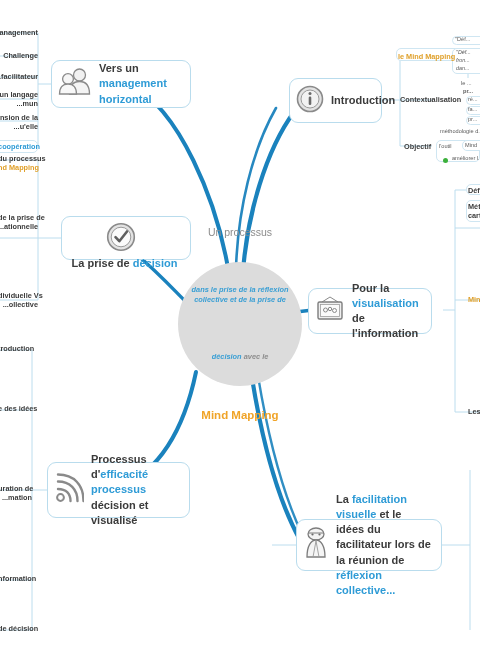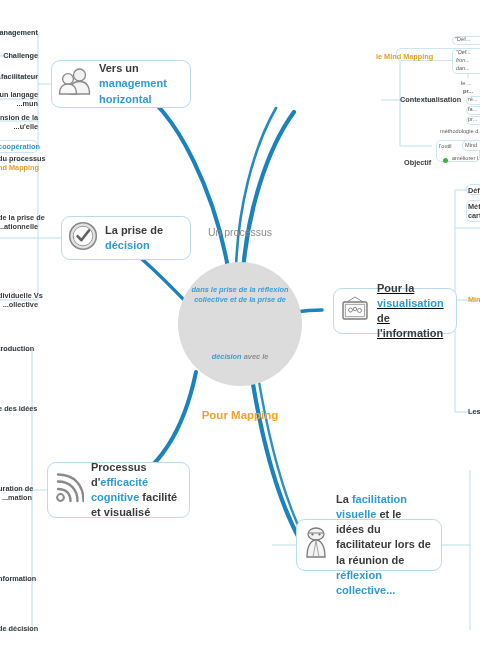--- a/index.html
+++ b/index.html
@@ -173,30 +173,41 @@
     </g>
   </svg>
 
   <div class="center-node">
     <div class="c-l1">Un processus</div>
     <div class="c-l3">dans le prise de la réflexion collective et de la prise de</div>
     <div class="c-l4">
       <span class="dec">décision</span>
       <span>avec le</span>
     </div>
-    <div class="c-l5">Pour Mapping</div>
-  </div>
-
-
-  <div class="sublabel orange" style="left:376px; top:52px;">le Mind Mapping</div>
+    <div class="c-l5">Mind Mapping</div>
+  </div>
+
+  <div class="node" style="left:289px; top:78px; width:93px; height:45px;">
+    <span class="icon">
+      <svg width="28" height="28" viewBox="0 0 28 28">
+        <circle cx="14" cy="14" r="12.5" fill="#e3e3e3" stroke="#8a8a8a" stroke-width="1.6"></circle>
+        <circle cx="14" cy="14" r="9" fill="#f2f2f2" stroke="#9a9a9a" stroke-width="1"></circle>
+        <circle cx="14" cy="8.6" r="1.5" fill="#6a6a6a"></circle>
+        <rect x="12.7" y="11.5" width="2.6" height="8.4" rx="1.2" fill="#6a6a6a"></rect>
+      </svg>
+    </span>
+    <span class="ntext">Introduction</span>
+  </div>
+
+  <div class="sublabel orange" style="left:398px; top:52px;">le Mind Mapping</div>
   <div class="subbox" style="left:396px; top:48px; width:84px; height:13px;"></div>
 
   <div class="sublabel" style="left:400px; top:95px;">Contextualisation</div>
 
-  <div class="sublabel" style="left:404px; top:142px;margin-top:16px;">Objectif</div>
+  <div class="sublabel" style="left:404px; top:142px;">Objectif</div>
 
   <div class="subbox" style="left:452px; top:36px; width:42px; height:9px;"></div>
   <div class="sublabel tiny" style="left:455px; top:36px;">"Déf...</div>
 
   <div class="subbox" style="left:452px; top:48px; width:42px; height:26px;"></div>
   <div class="sublabel tiny-i" style="left:456px; top:49px;">"Déf...</div>
   <div class="sublabel tiny-i" style="left:456px; top:57px;">fron...</div>
   <div class="sublabel tiny-i" style="left:456px; top:65px;">dan...</div>
 
   <div class="sublabel tiny" style="left:461px; top:80px;">le ...</div>
@@ -210,21 +221,21 @@
   <div class="sublabel tiny" style="left:468px; top:116px;">pr...</div>
 
   <div class="sublabel tiny" style="left:440px; top:128px;">méthodologie d...</div>
   <div class="subbox" style="left:436px; top:140px; width:44px; height:22px;"></div>
   <div class="sublabel tiny" style="left:439px; top:143px;">l'outil</div>
   <div class="subbox" style="left:462px; top:140px; width:30px; height:11px;"></div>
   <div class="sublabel tiny" style="left:465px; top:142px;">Mind</div>
   <div class="green-dot" style="left:443px; top:158px;"></div>
   <div class="sublabel tiny" style="left:452px; top:155px;">améliorer l...</div>
 
-  <div class="node" style="left:333px; top:288px; width:124px; height:46px;text-decoration:underline;">
+  <div class="node" style="left:308px; top:288px; width:124px; height:46px;">
     <span class="icon">
       <svg width="30" height="27" viewBox="0 0 30 27">
         <path d="M15,1 L7,6 M15,1 L23,6" stroke="#8a8a8a" stroke-width="1" fill="none"></path>
         <rect x="3" y="6" width="24" height="17" rx="1.5" fill="#efefef" stroke="#7d7d7d" stroke-width="1.4"></rect>
         <rect x="5.5" y="8.5" width="19" height="12" fill="#fafafa" stroke="#9d9d9d" stroke-width="0.8"></rect>
         <circle cx="10.5" cy="14" r="2" fill="none" stroke="#8a8a8a" stroke-width="1"></circle>
         <circle cx="15" cy="13" r="1.7" fill="none" stroke="#8a8a8a" stroke-width="1"></circle>
         <circle cx="19.5" cy="14.5" r="2" fill="none" stroke="#8a8a8a" stroke-width="1"></circle>
       </svg>
     </span>
@@ -271,21 +282,21 @@
   <div class="sublabel right" style="left:-8px; top:28px; width:46px;">...anagement</div>
   <div class="sublabel right" style="left:-8px; top:51px; width:46px;">Challenge</div>
   <div class="sublabel right" style="left:-8px; top:72px; width:46px;">...facilitateur</div>
   <div class="sublabel right" style="left:-8px; top:90px; width:46px;">...un langage</div>
   <div class="sublabel right" style="left:-8px; top:99px; width:46px;">...mun</div>
   <div class="sublabel right" style="left:-8px; top:113px; width:46px;">...nsion de la</div>
   <div class="sublabel right" style="left:-8px; top:122px; width:46px;">...u'elle</div>
   <div class="subbox" style="left:-8px; top:140px; width:46px; height:13px;"></div>
   <div class="sublabel blue right" style="left:-8px; top:142px; width:44px;">...coopération</div>
 
-  <div class="node" style="left:61px; top:216px; width:130px; height:44px;">
+  <div class="node" style="left:61px; top:216px; width:130px; height:44px;flex-direction:column;">
     <span class="icon">
       <svg width="30" height="30" viewBox="0 0 30 30">
         <circle cx="15" cy="15" r="13.3" fill="#e3e3e3" stroke="#8a8a8a" stroke-width="1.6"></circle>
         <circle cx="15" cy="15" r="9.8" fill="#fbfbfb" stroke="#9a9a9a" stroke-width="1"></circle>
         <path d="M9.5,15.2 L13.3,19.2 L21,9.5" fill="none" stroke="#5f5f5f" stroke-width="2.6" stroke-linecap="round" stroke-linejoin="round"></path>
       </svg>
     </span>
     <span class="ntext"><span>La prise de </span><span class="hl">décision</span></span>
   </div>
 
@@ -298,21 +309,21 @@
 
   <div class="node" style="left:47px; top:462px; width:143px; height:56px;">
     <span class="icon">
       <svg width="30" height="32" viewBox="0 0 30 32">
         <circle cx="6.5" cy="25.5" r="3.4" fill="none" stroke="#8a8a8a" stroke-width="2"></circle>
         <path d="M4,17 C12,17 16.5,21.5 16.5,29" fill="none" stroke="#8a8a8a" stroke-width="2.4" stroke-linecap="round"></path>
         <path d="M4,9.5 C16,9.5 23.5,17.5 23.5,29" fill="none" stroke="#8a8a8a" stroke-width="2.4" stroke-linecap="round"></path>
         <path d="M4,2.5 C20,2.5 29.5,13 29.5,29" fill="none" stroke="#8a8a8a" stroke-width="2.4" stroke-linecap="round"></path>
       </svg>
     </span>
-    <span class="ntext"><span>Processus d'</span><span class="hl">efficacité cognitive</span><span> facilité et visualisé</span></span>
+    <span class="ntext"><span>Processus d'</span><span class="hl">efficacité processus</span><span> décision et visualisé</span></span>
   </div>
 
   <div class="sublabel right" style="left:-8px; top:344px; width:40px;">...troduction</div>
   <div class="sublabel right" style="left:-8px; top:404px; width:40px;">...e des idées</div>
   <div class="sublabel right" style="left:-8px; top:484px; width:40px;">...uration de</div>
   <div class="sublabel right" style="left:-8px; top:493px; width:40px;">...mation</div>
   <div class="sublabel right" style="left:-8px; top:574px; width:40px;">...nformation</div>
   <div class="sublabel right" style="left:-8px; top:624px; width:40px;">...de décision</div>
 
 </div>

